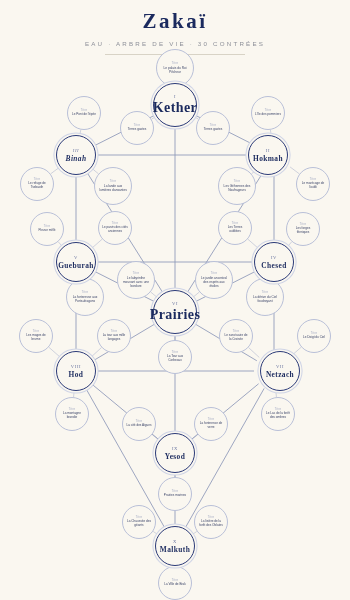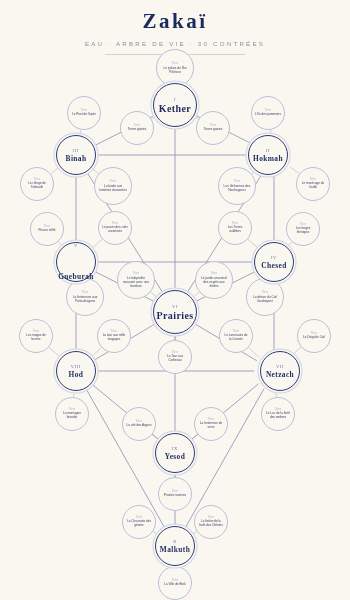--- a/index.html
+++ b/index.html
@@ -48,21 +48,21 @@
   .seph .num{
     font-family:"Liberation Serif", serif;
     font-size:4.6px;color:#6f7aa3;letter-spacing:.6px;
     margin-bottom:1px;
   }
   .seph .nm{
     font-family:"Liberation Serif", serif;
     font-weight:700;color:#1b2a5e;letter-spacing:.4px;
   }
   .seph.s-lg{width:44px;height:44px;}
-  .seph.s-lg .nm{font-size:10px;}
+  .seph.s-lg .nm{font-size:14px;}
   .seph.s-md{width:40px;height:40px;}
   .seph.s-md .nm{font-size:7.4px;}
 
   
   .con{
     width:34px;height:34px;
     border:.7px solid #b9c0d8;
   }
   .con .num{
     font-size:2.6px;color:#9aa2bd;letter-spacing:.3px;
@@ -259,29 +259,29 @@
         <div class="nm">La lisière de la forêt des Oblates</div>
       </div>
       <div class="node con" style="left: 158px; top: 566px;">
         <div class="num">Titre</div>
         <div class="nm">La Ville de Brak</div>
       </div>
       <div class="node seph s-lg" style="left: 153px; top: 83px;">
         <div class="num">I</div>
         <div class="nm">Kether</div>
       </div>
-      <div class="node seph s-md" style="left: 56px; top: 135px;">
+      <div class="node seph s-md" style="left: 56px; top: 135px; font-style: italic;">
         <div class="num">III</div>
         <div class="nm">Binah</div>
       </div>
       <div class="node seph s-md" style="left: 248px; top: 135px;">
         <div class="num">II</div>
         <div class="nm">Hokmah</div>
       </div>
-      <div class="node seph s-md" style="left: 56px; top: 242px; justify-content: space-between;">
+      <div class="node seph s-md" style="left: 56px; top: 242px;">
         <div class="num">V</div>
         <div class="nm">Gueburah</div>
       </div>
       <div class="node seph s-md" style="left: 254px; top: 242px;">
         <div class="num">IV</div>
         <div class="nm">Chesed</div>
       </div>
       <div class="node seph s-lg" style="left: 153px; top: 290px;">
         <div class="num">VI</div>
         <div class="nm">Prairies</div>

